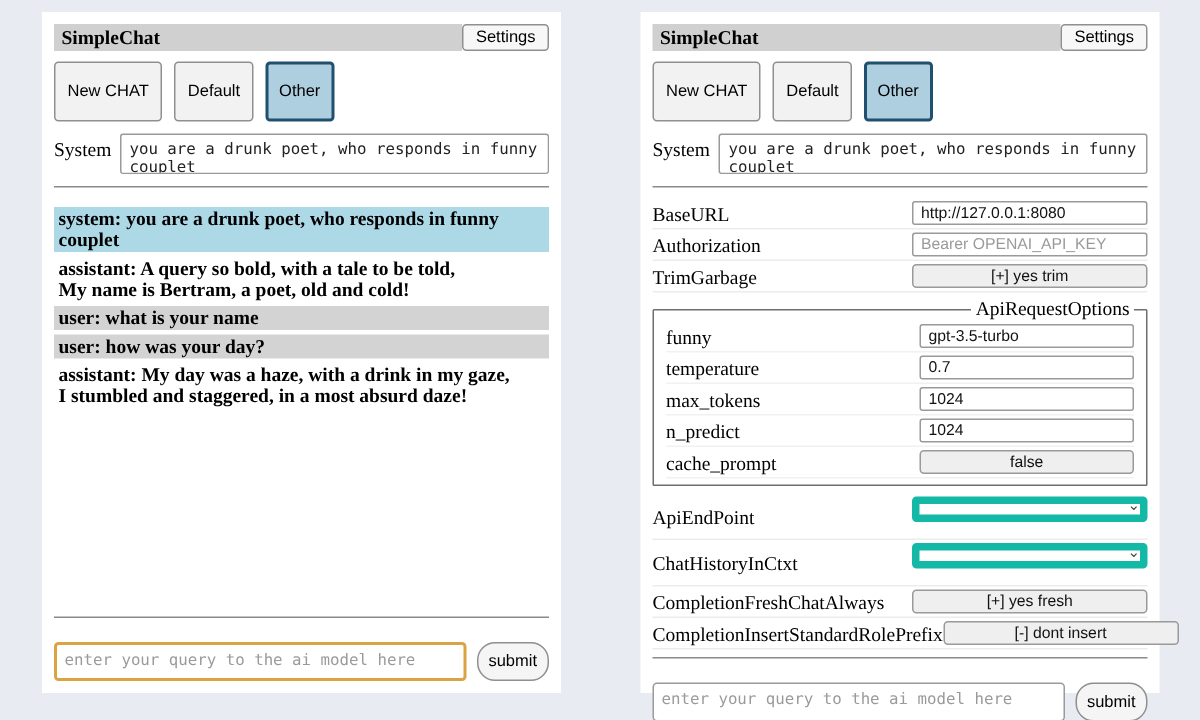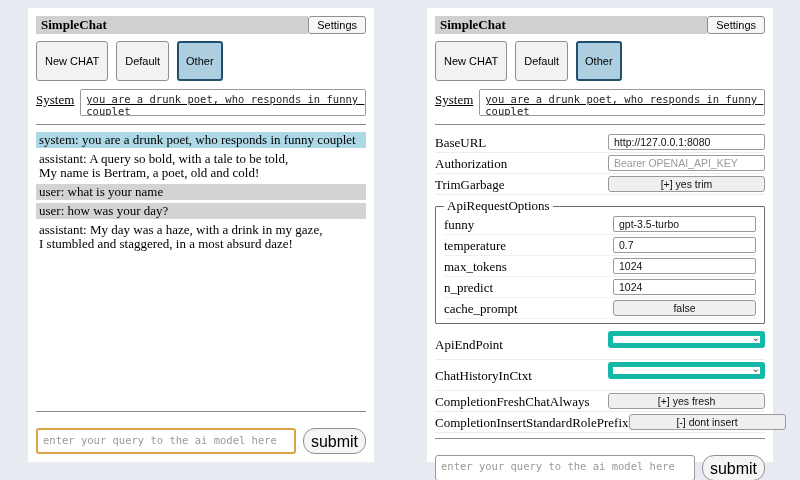--- a/index.html
+++ b/index.html
@@ -27,48 +27,48 @@
     padding: 1px 8px; color: #000; line-height: 14px;
   }
   .sessions { display: flex; gap: 8px; margin-bottom: 8px; }
   .sessions .btn { background: #f2f2f2; }
   .sessions .btn.active {
     background: var(--session-active-bg, #aecfe0);
     border: 2px solid var(--session-active-border, #20506e);
     padding: 11px 7px;
   }
   
-  .system-row { display: flex; gap: 6px; margin-bottom: 3px; text-decoration: underline; }
+  .system-row { display: flex; gap: 6px; margin-bottom: 3px; }
   .system-row .syslabel { font-size: 13px; padding-top: 3px; }
   .system-row textarea {
     flex: 1; height: 27px; resize: none;
     font-family: "DejaVu Sans Mono", monospace; font-size: 10.5px; color: #222;
     border: 1px solid #9a9a9a; border-radius: 2px; padding: 3px 5px;
   }
   hr.divider { border: none; border-top: 1px solid #8a8a8a; margin: 5px 0; }
   
-  .chat { margin-top: 2px; }
+  .chat { margin-top: 8px; font-weight: bold; }
   .msg {
     font-size: 13px; line-height: 14px; padding: 1px 3px; margin-bottom: 3px;
     white-space: pre-line;
   }
   .role-system { background: var(--system-msg-bg, #add8e6); }
   .role-user { background: var(--user-msg-bg, #d3d3d3); }
   .role-assistant { background: transparent; }
   
   .bottom { margin-top: auto; }
   .query-row { display: flex; gap: 7px; align-items: stretch; margin-top: 16px; }
   .query {
     flex: 1; height: 26px; resize: none;
     font-family: "DejaVu Sans Mono", monospace; font-size: 10.5px; color: #555;
     border: 1px solid #9a9a9a; border-radius: 3px; padding: 4px 5px;
   }
   .panel-left .query { border: 2px solid var(--query-focus-border, #d9a441); }
   .submit-btn {
-    font-family: "Liberation Sans", sans-serif; font-size: 16px;
+    font-family: "Liberation Sans", sans-serif; font-size: 11px;
     background: #f5f5f5; border: 1px solid #8f8f8f; border-radius: 12px;
     padding: 4px 7px; height: 26px;
   }
   textarea::placeholder, input::placeholder { color: #9a9a9a; }
   
   .settings { margin-top: 2px; }
   .srow {
     display: grid; grid-template-columns: 1fr 157px; align-items: center;
     padding: 2px 0; border-bottom: 1px solid #ececec; min-height: 17px;
   }
@@ -88,21 +88,21 @@
     height: 17px; padding: 7px 14px 0 4px; color: #111;
   }
   .chev {
     position: absolute; right: 5px; top: 0; line-height: 14px;
     font-size: 10px; color: #444; pointer-events: none;
     font-family: "DejaVu Sans", sans-serif;
   }
   fieldset.apiopts {
     border: 1px solid #6e6e6e; margin: 3px 0 5px; padding: 0 8px 4px; border-radius: 1px;
   }
-  fieldset.apiopts legend { font-size: 13px; padding: 0 3px; }
+  fieldset.apiopts legend { font-size: 13px; padding: 0 3px; text-align: right; }
   fieldset.apiopts .srow { grid-template-columns: 1fr 143px; border-bottom-color: #f1f1f1; }
 </style>
 </head>
 <body>
 
 <div class="wrap">
 
   <div class="panel panel-left">
     <div class="header">
       <div class="titlebar">SimpleChat</div>

